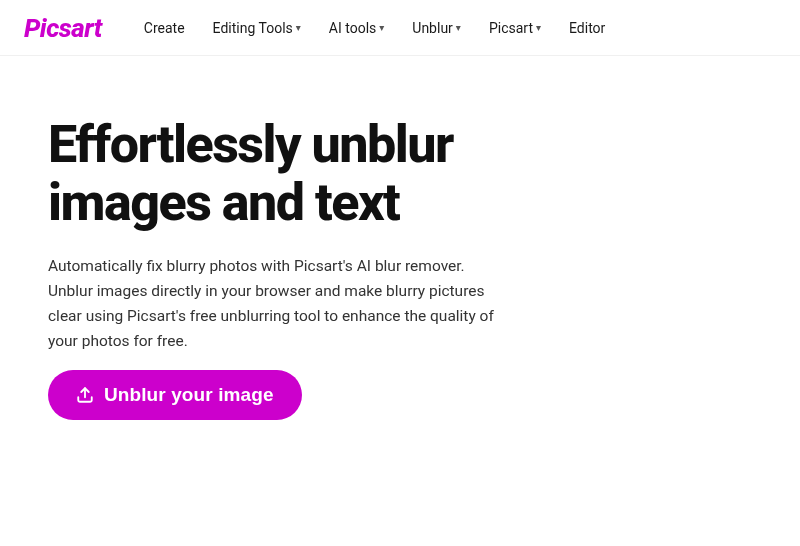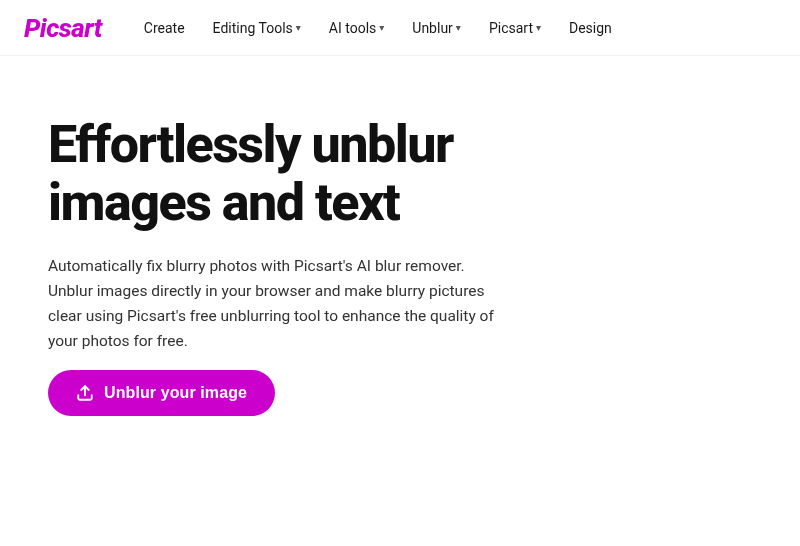--- a/index.html
+++ b/index.html
@@ -87,21 +87,21 @@
 
     .cta-button {
       display: inline-flex;
       align-items: center;
       gap: 10px;
       background: #cc00cc;
       color: #ffffff;
       border: none;
       border-radius: 50px;
       padding: 14px 28px;
-      font-size: 16px;
+      font-size: 19px;
       font-weight: 600;
       cursor: pointer;
       letter-spacing: 0.1px;
     }
 
     .upload-icon {
       display: inline-flex;
       align-items: center;
       justify-content: center;
     }
@@ -125,21 +125,21 @@
     </div>
     <div class="nav-item">
       <span>Unblur</span>
       <span class="nav-chevron">▾</span>
     </div>
     <div class="nav-item">
       <span>Picsart</span>
       <span class="nav-chevron">▾</span>
     </div>
     <div class="nav-item">
-      <span>Design</span>
+      <span>Editor</span>
     </div>
   </nav>
 </header>
 
 <main>
   <h1 class="hero-title">Effortlessly unblur images and text</h1>
   <p class="hero-description">Automatically fix blurry photos with Picsart's AI blur remover. Unblur images directly in your browser and make blurry pictures clear using Picsart's free unblurring tool to enhance the quality of your photos for free.</p>
   <button class="cta-button">
     <span class="upload-icon">
       <svg width="18" height="18" viewBox="0 0 24 24" fill="none" stroke="white" stroke-width="2.5" stroke-linecap="round" stroke-linejoin="round">

